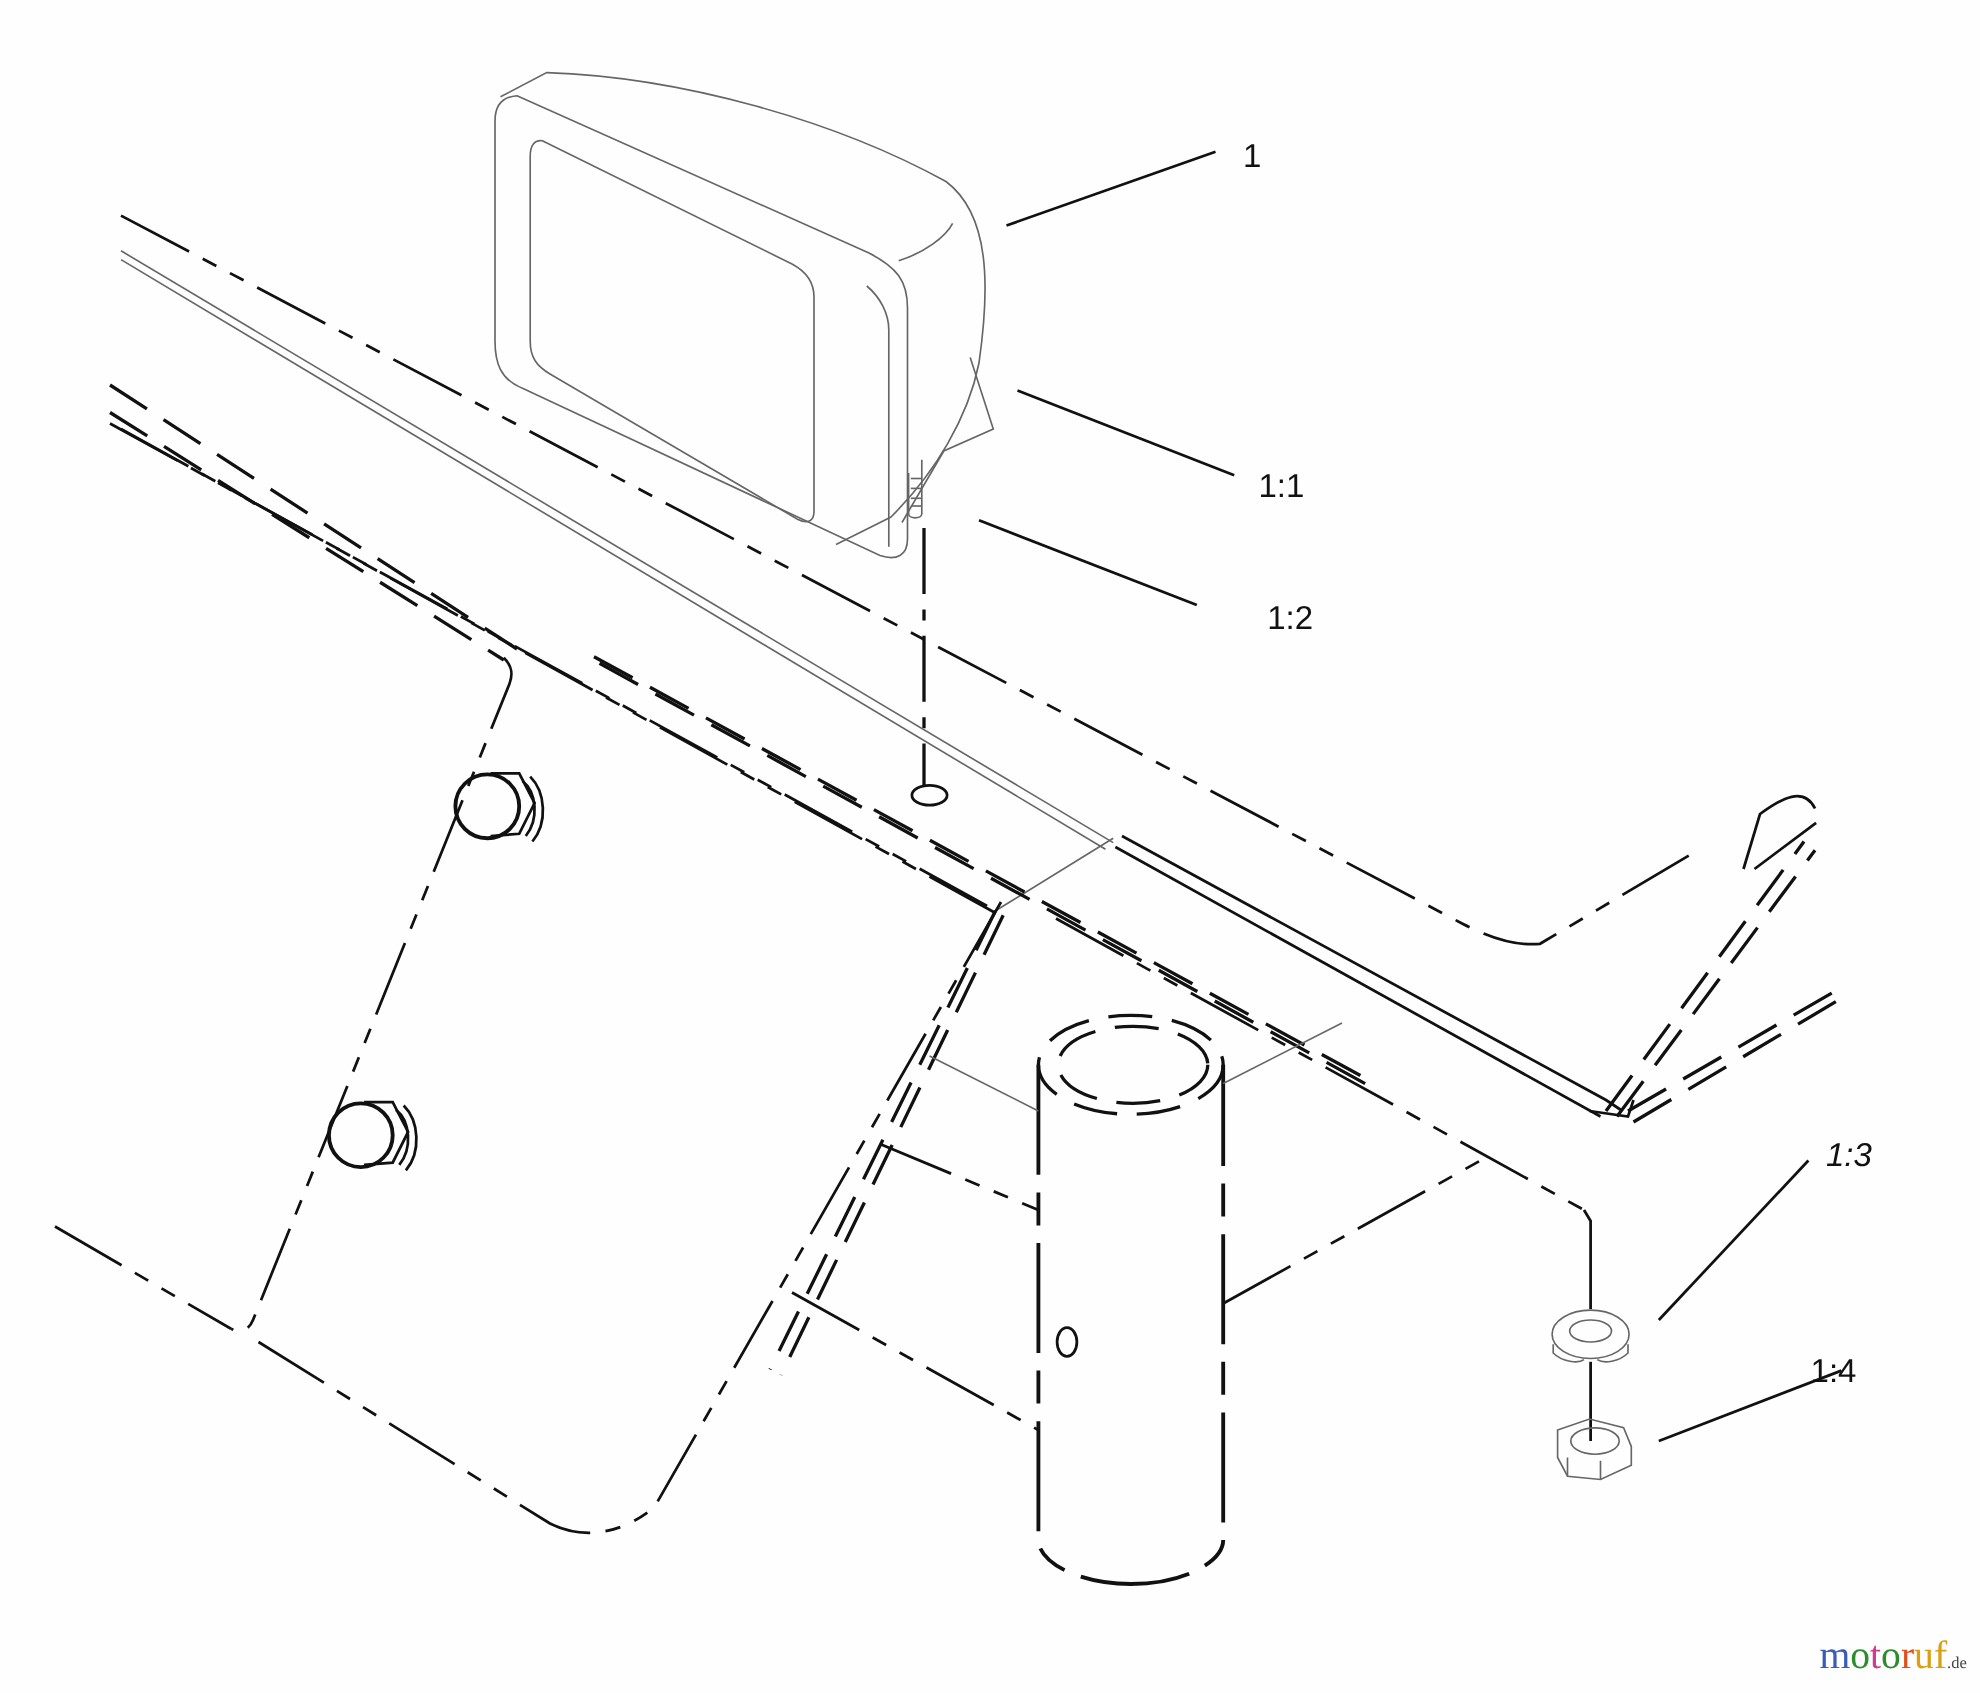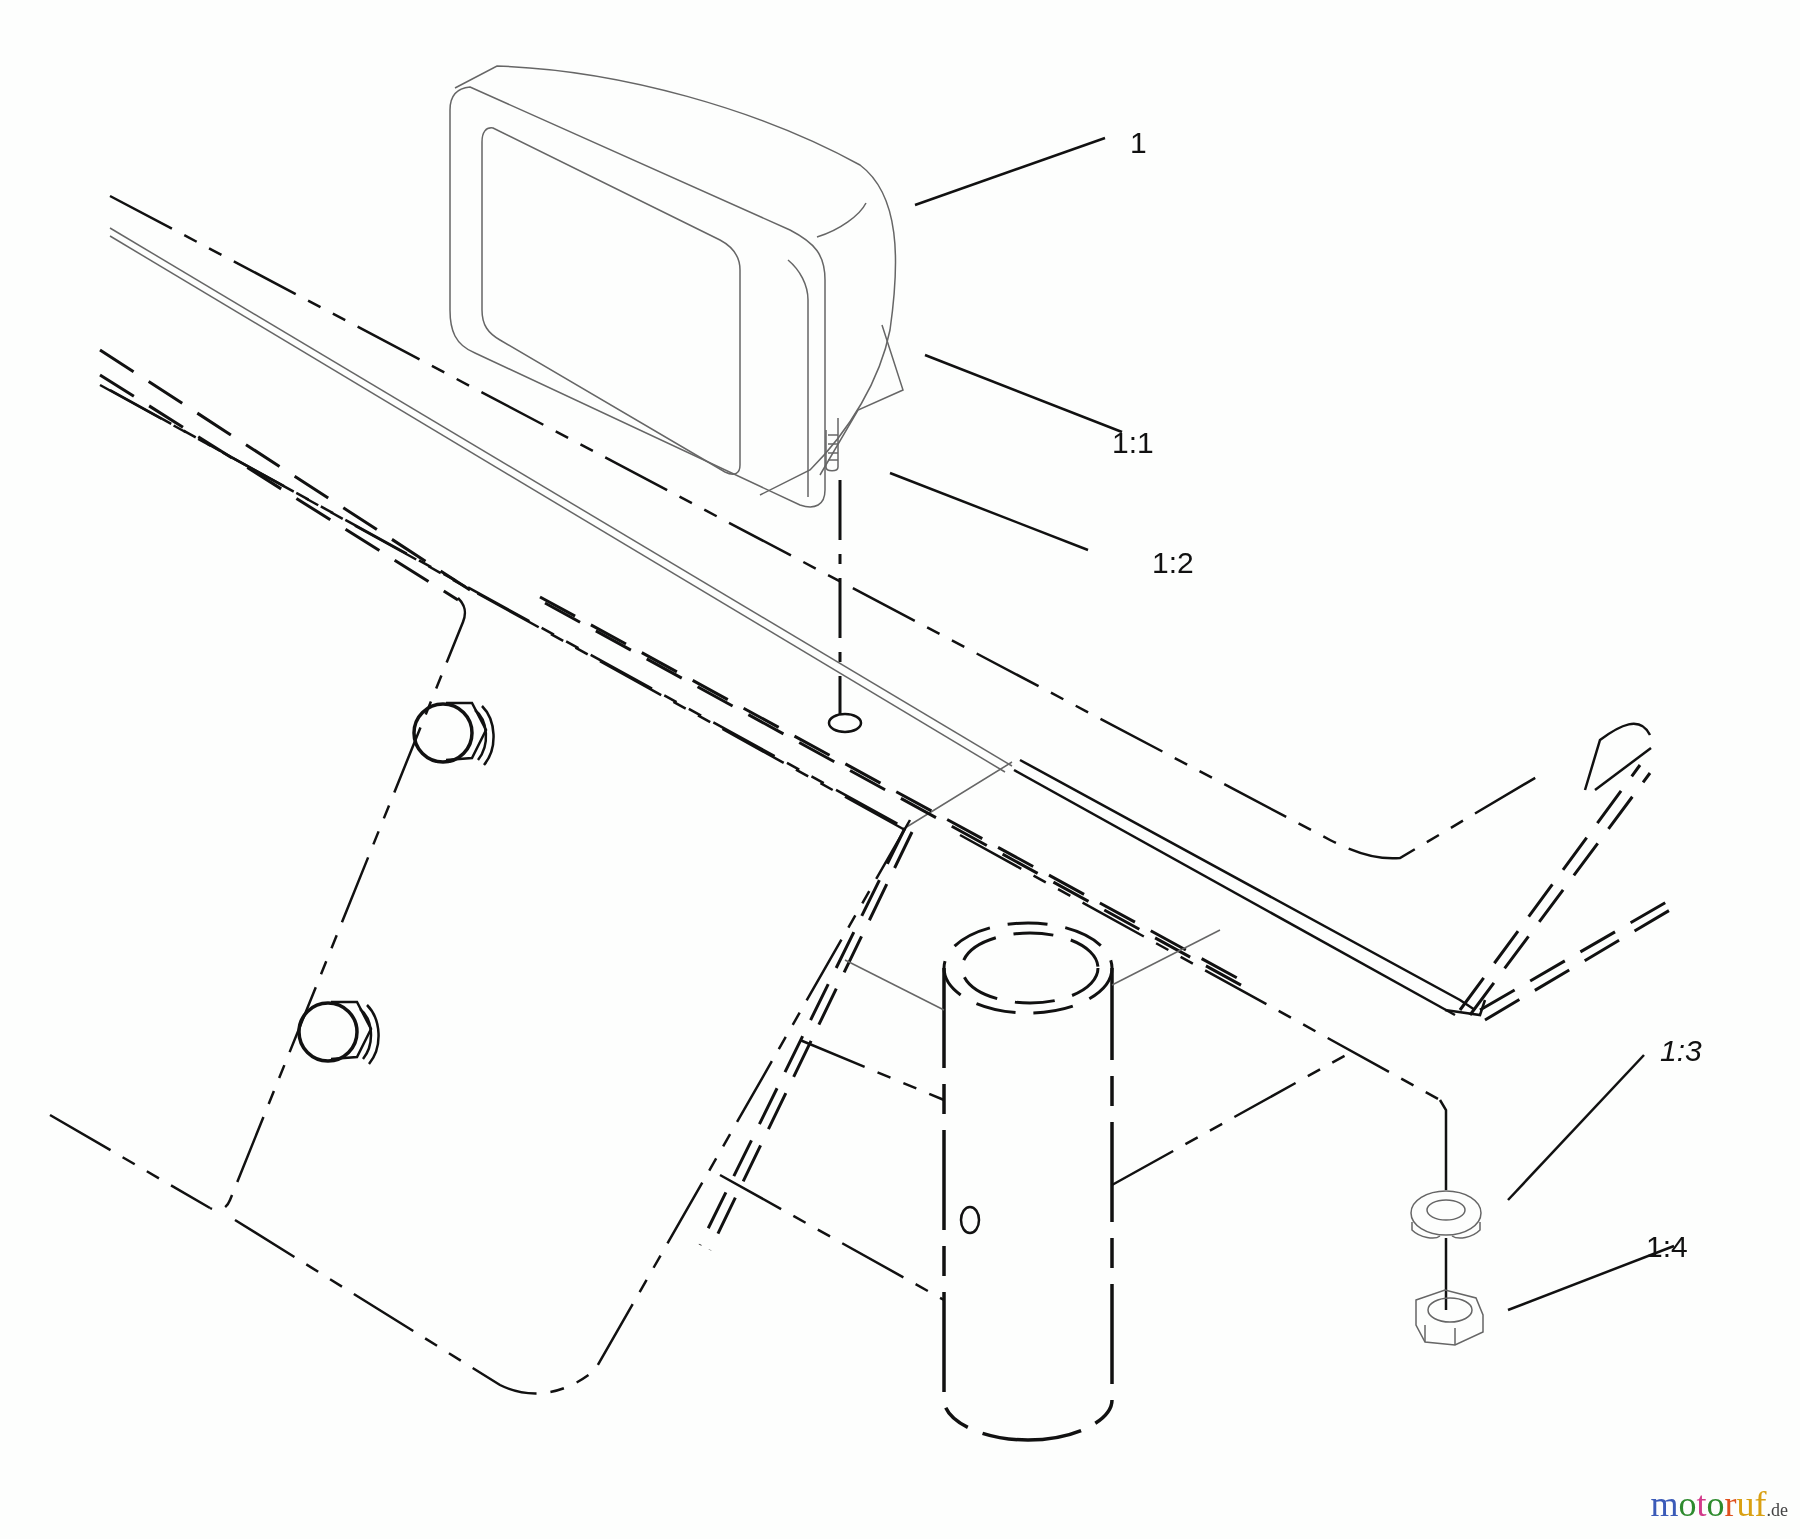--- a/index.html
+++ b/index.html
@@ -1,20 +1,20 @@
 <!DOCTYPE html>
 <html><head>
   <meta charset="utf-8">
   <style>
     html, body { margin: 0; padding: 0; background: #fdfefd; }
     body { width: 1800px; height: 1539px; position: relative; overflow: hidden; font-family: "Liberation Sans", sans-serif; }
     #diagram { position: absolute; left: 0; top: 0; width: 1800px; height: 1539px; }
     .callout-label { position: absolute; font-family: "Liberation Sans", sans-serif; font-size: 30px; color: #111; line-height: 1; }
     .watermark { position: absolute; right: 12px; bottom: 14px; font-family: "Liberation Serif", serif; font-size: 36px; letter-spacing: 0px; }
-    .watermark .de { font-size: 18px; color: #444; }
+    .watermark .de { font-size: 15px; color: #444; }
     svg .thin { stroke: #666; stroke-width: 1.5; fill: none; }
     svg .med { stroke: #111; stroke-width: 2.5; fill: none; }
     svg .thick { stroke: #111; stroke-width: 3.5; fill: none; }
     svg .dashdot { stroke: #111; stroke-width: 3; fill: none; stroke-dasharray: 60 14 10 14; }
     svg .dash { stroke: #111; stroke-width: 3; fill: none; stroke-dasharray: 40 18; }
     svg .phantom { stroke: #111; stroke-width: 2.5; fill: none; stroke-dasharray: 70 14 14 14 14 14; }
     svg .leader { stroke: #111; stroke-width: 2.5; fill: none; }
   </style>
 </head>
 <body>
@@ -123,20 +123,20 @@
   </g>
 
   <line class="leader" x1="915" y1="205" x2="1105" y2="138"></line>
   <line class="leader" x1="925" y1="355" x2="1122" y2="432"></line>
   <line class="leader" x1="890" y1="473" x2="1088" y2="550"></line>
   <line class="leader" x1="1508" y1="1200" x2="1644" y2="1055"></line>
   <line class="leader" x1="1508" y1="1310" x2="1674" y2="1246"></line>
 </svg>
 
 <div class="callout-label" style="left:1130px; top:128px;">1</div>
-<div class="callout-label" style="left:1112px; top:428px;">1:1</div>
+<div class="callout-label" style="left:1144px; top:428px;">1:1</div>
 <div class="callout-label" style="left:1152px; top:548px;">1:2</div>
 <div class="callout-label" style="left:1660px; top:1036px;font-style:italic;">1:3</div>
 <div class="callout-label" style="left:1646px; top:1232px;">1:4</div>
 
 <div class="watermark">
   <span style="color:#3b5bb8">m</span><span style="color:#2e8b2e">o</span><span style="color:#d23a8a">t</span><span style="color:#2e8b2e">o</span><span style="color:#e0501e">r</span><span style="color:#d9a012">u</span><span style="color:#d9a012">f</span><span class="de">.de</span>
 </div>
 
 </body></html>

